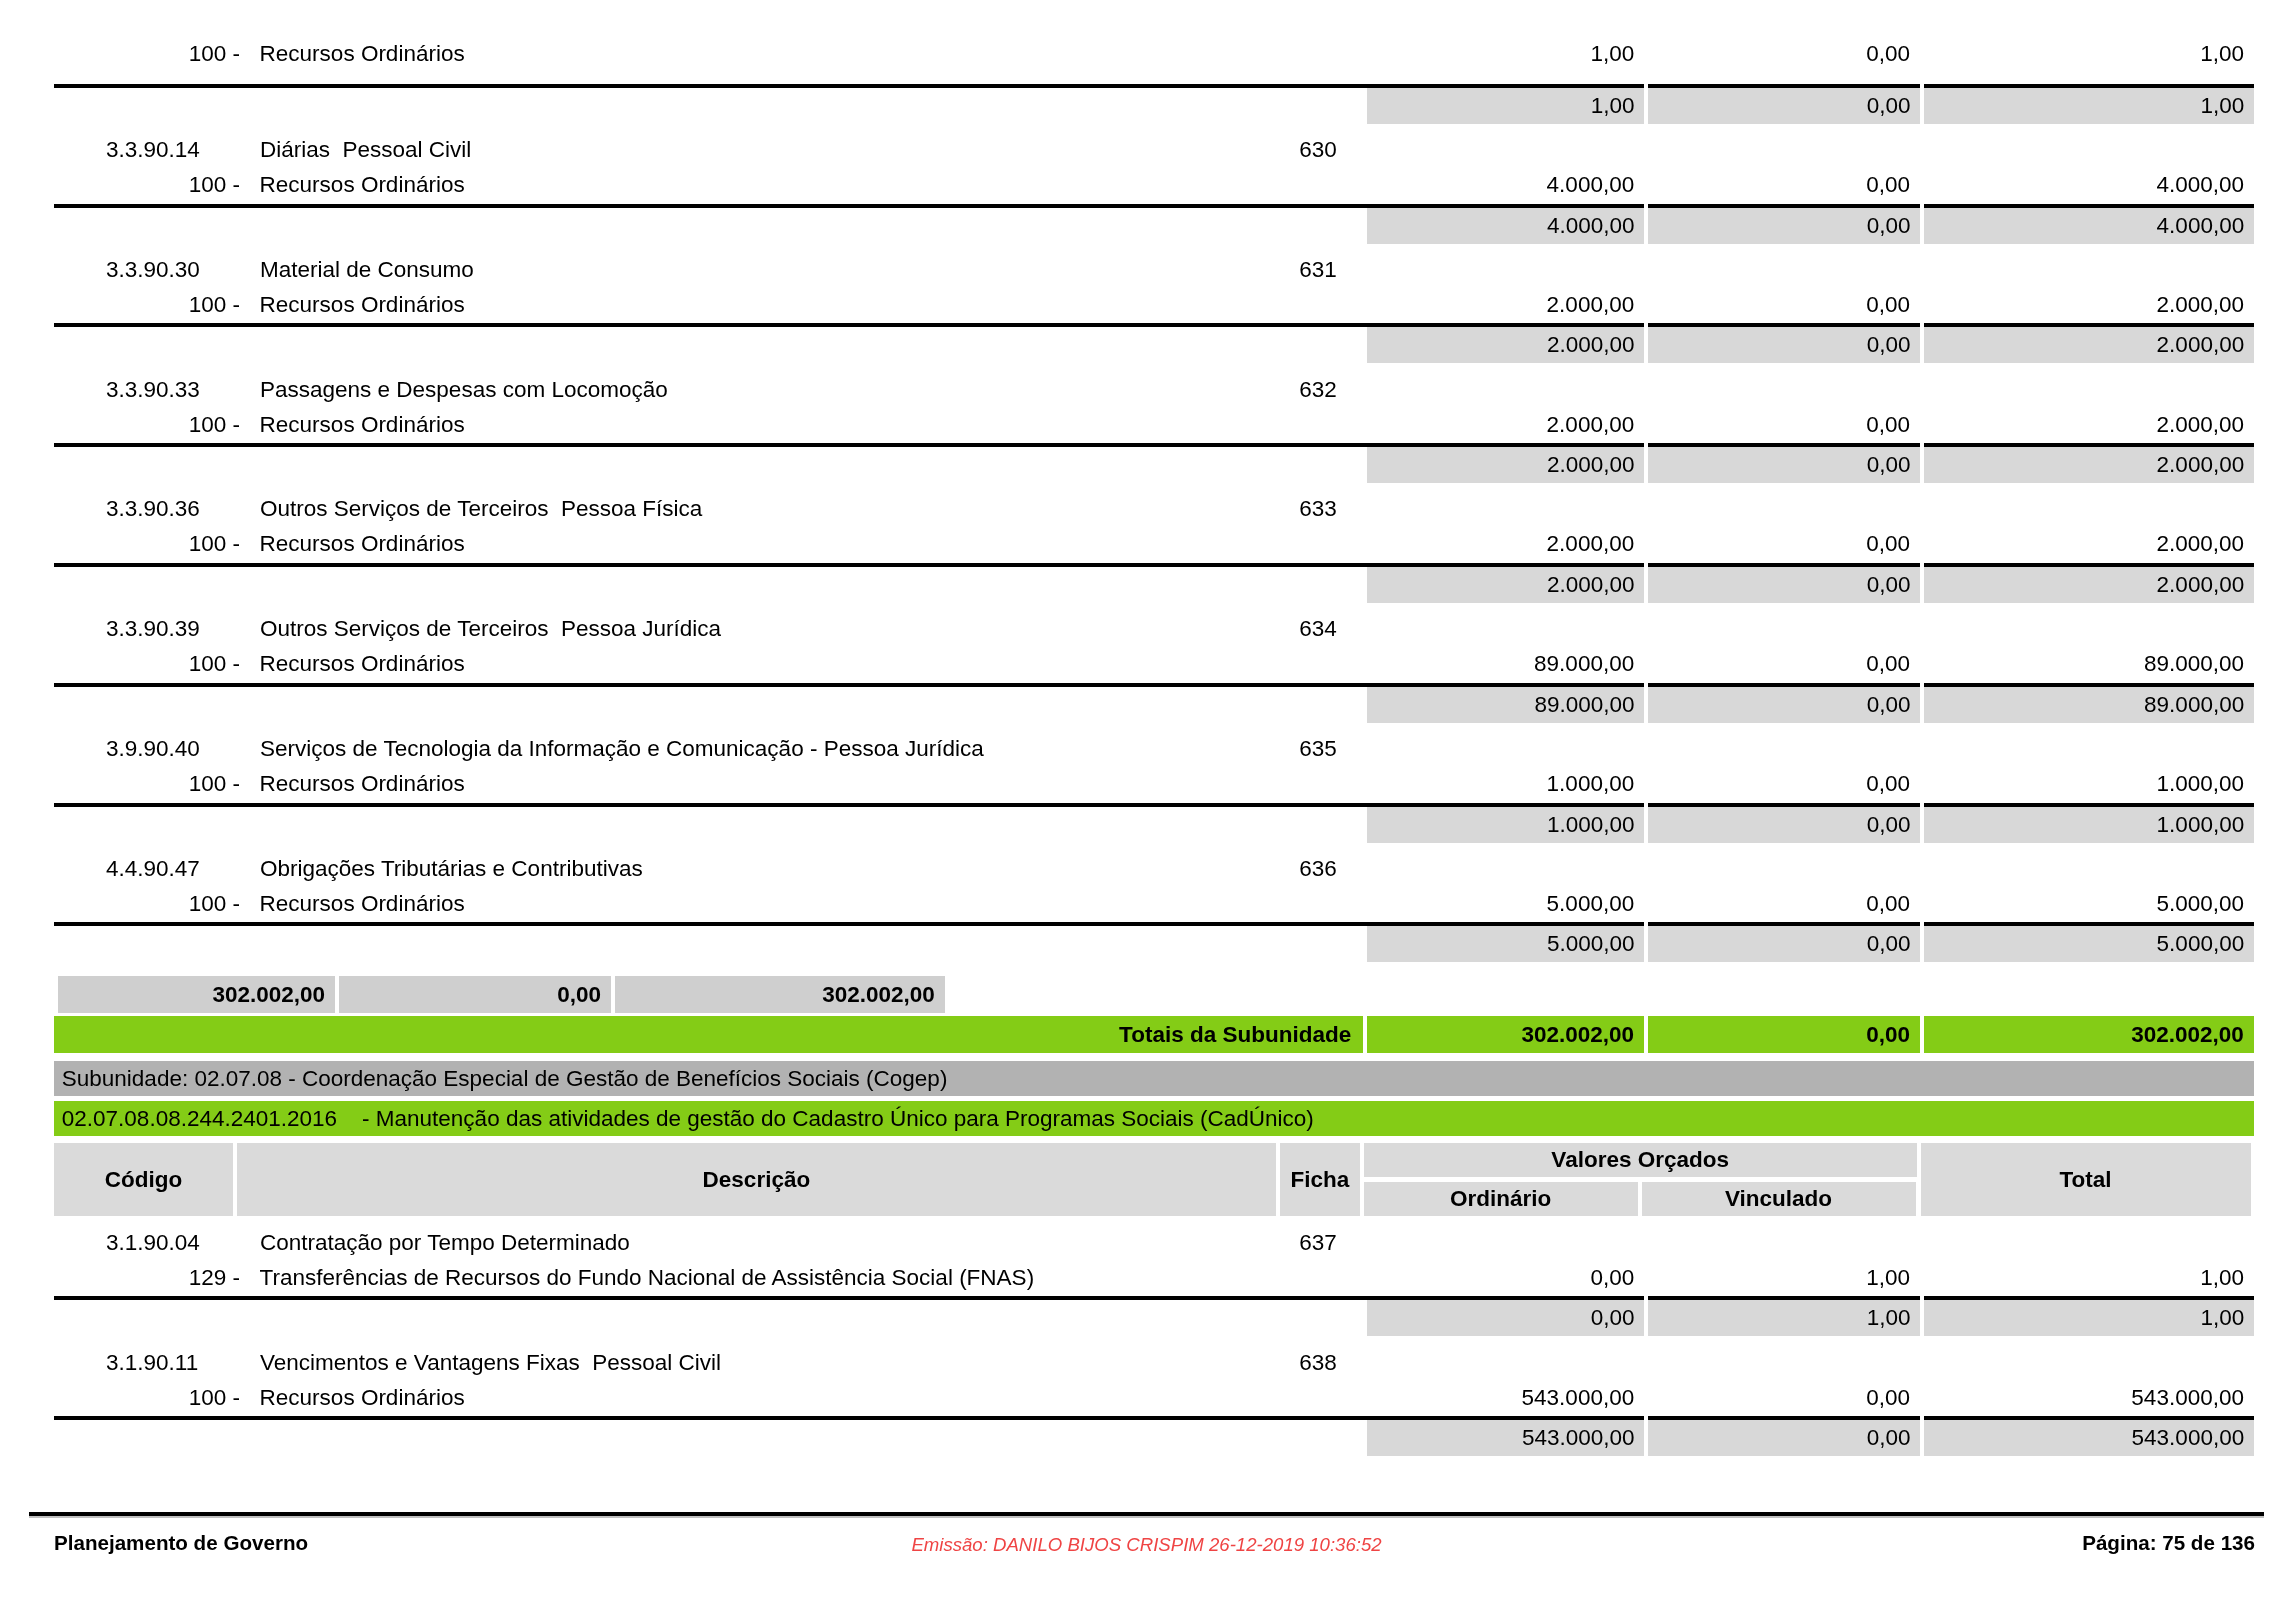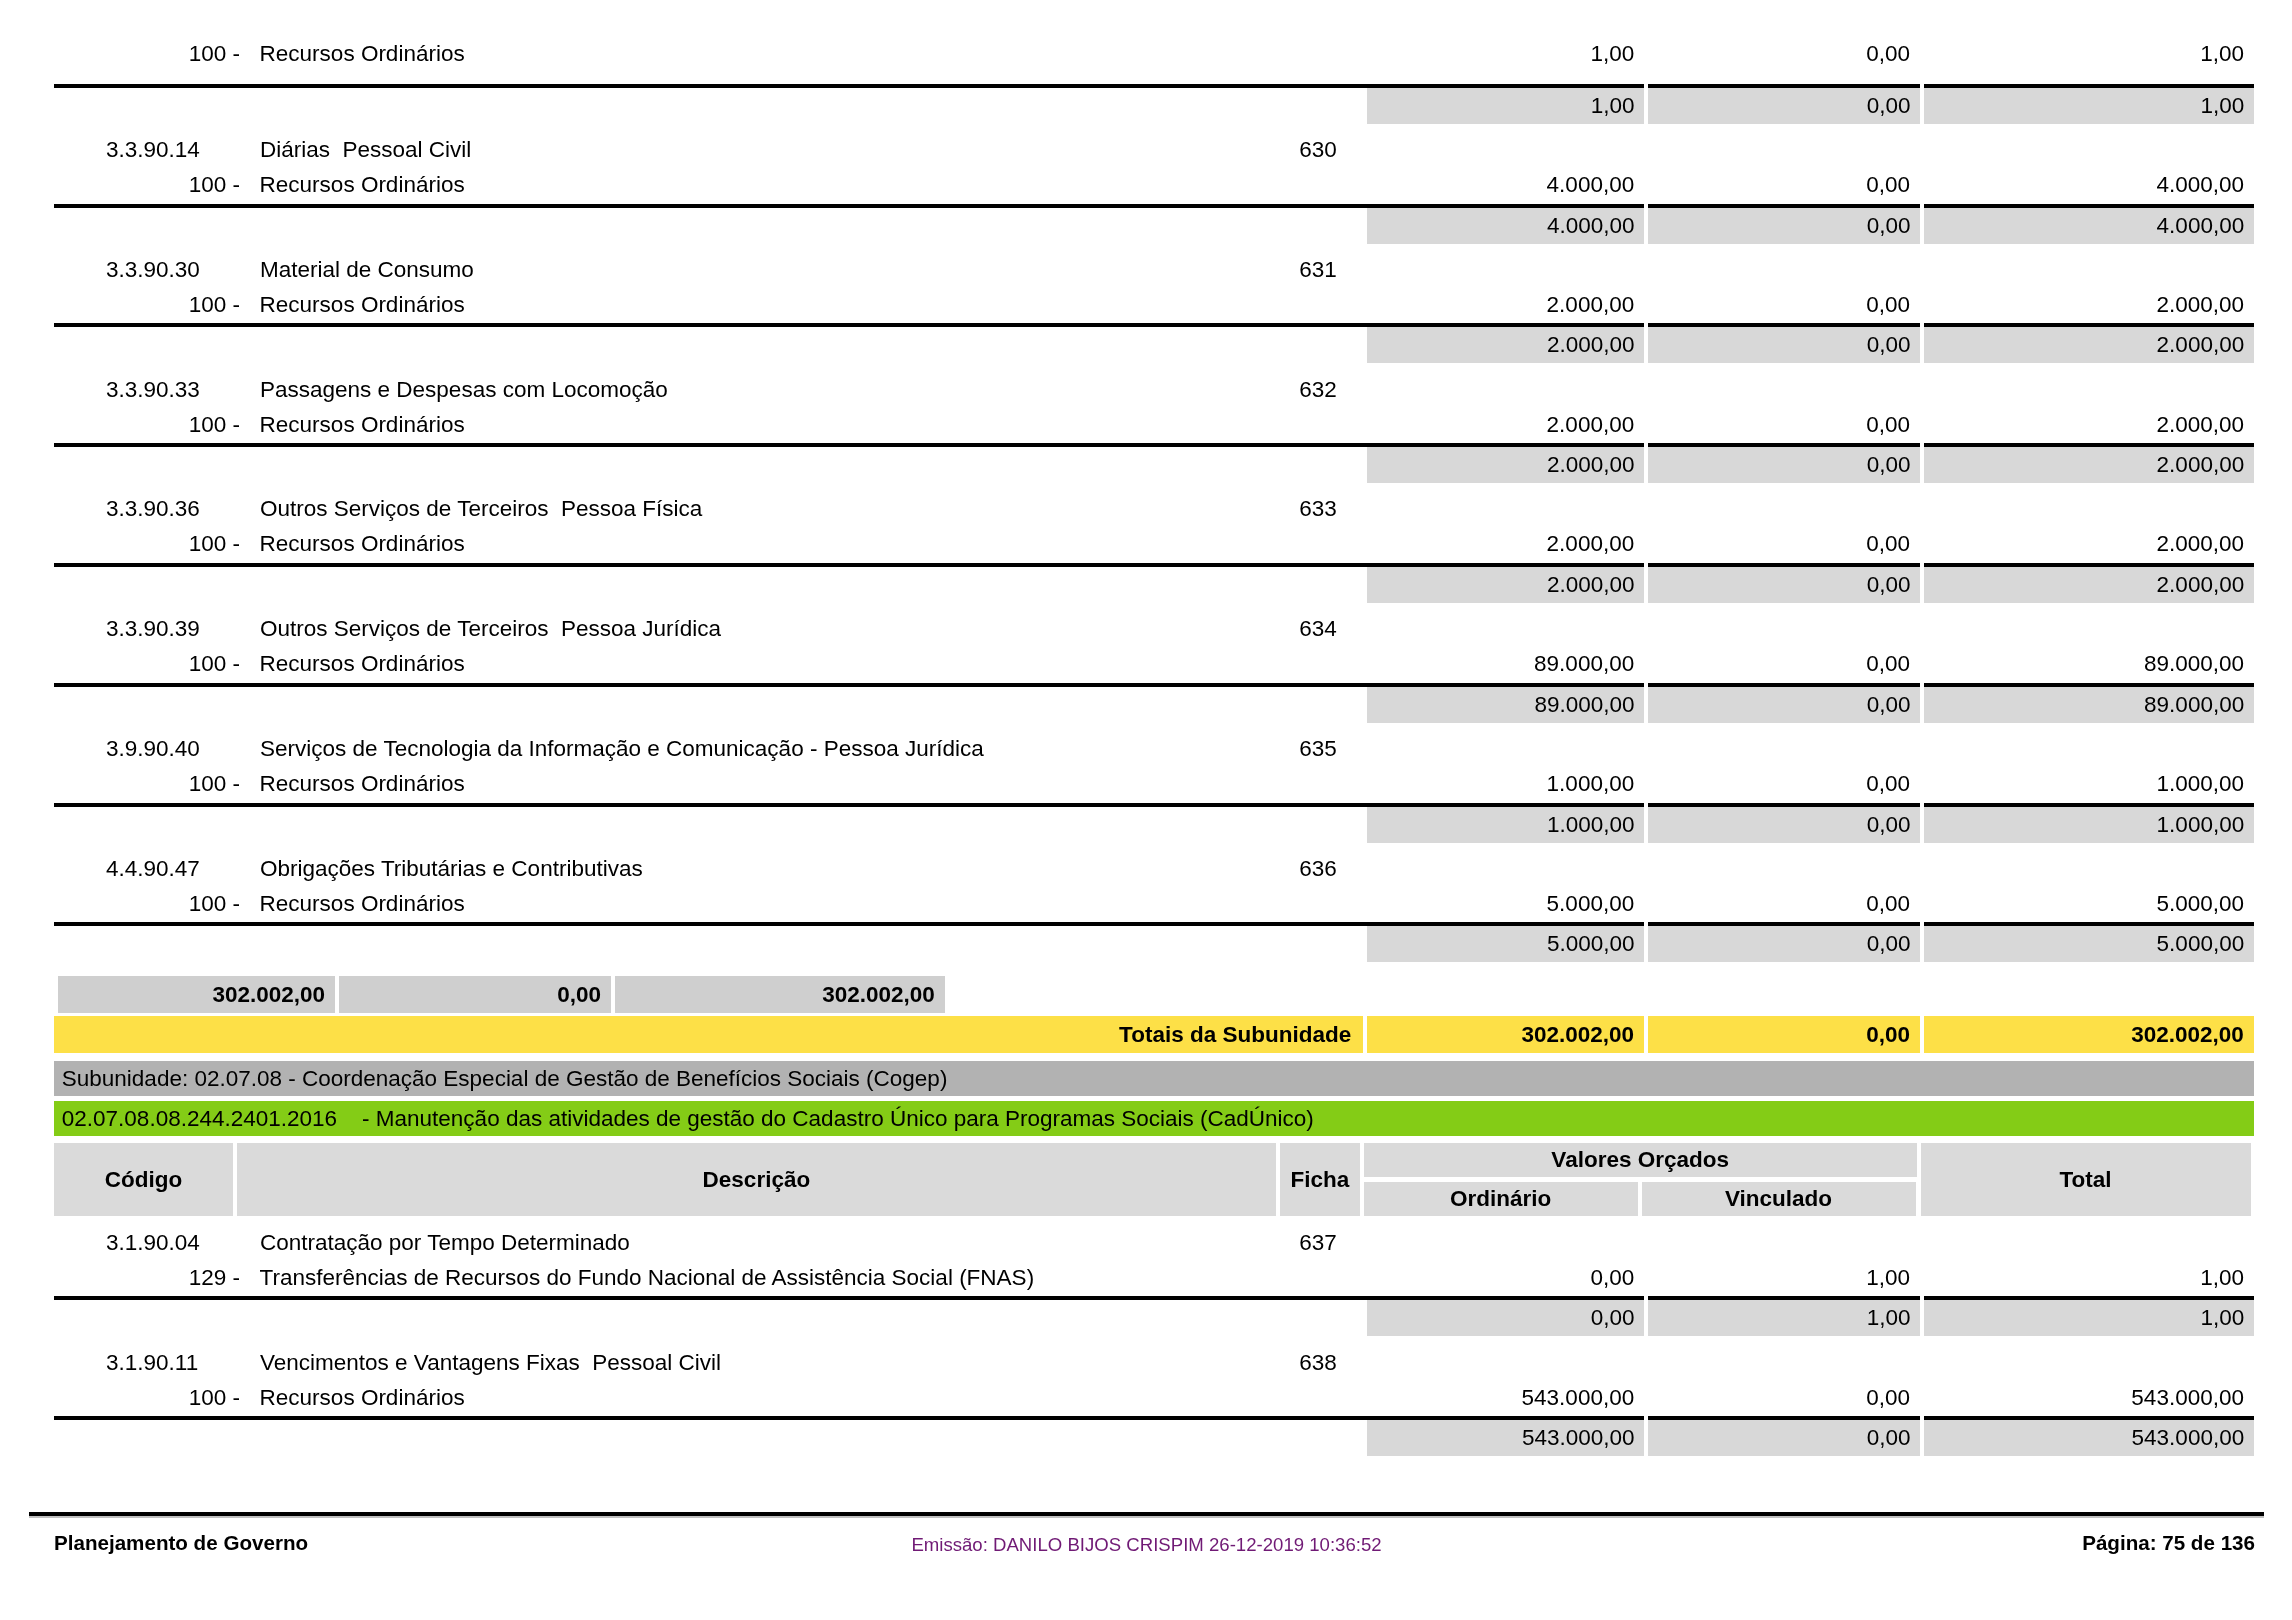--- a/index.html
+++ b/index.html
@@ -32,21 +32,21 @@
   .row-sub { height:40px; align-items:stretch; }
   .sub-left { width:1591px; display:flex; justify-content:flex-end; border-top:4.9px solid #000; box-sizing:border-box; }
   .sub-cell { border-top:4.9px solid #000; box-sizing:border-box; background:#d8d8d8; line-height:35px; }
   .sub-ord  { width:277px; background:#d8d8d8; line-height:35px; }
 
   
   .row-tot { height:37px; margin-bottom:2.9px; font-weight:bold; }
   .tot-label { width:1309px; text-align:right; padding-right:11.8px; box-sizing:border-box; line-height:37px; }
   .tot-cell { line-height:37px; }
   .tone-a { background:#cfcfcf; }
-  .tone-b { background:#fde047; }
+  .tone-b { background:#84cc16; }
 
   
   .band { height:35px; line-height:35px; font-weight:normal; padding-left:7.8px; box-sizing:border-box; width:2200px; }
   .band-sub  { background:#b2b2b2; margin-top:7.8px; }
   .band-prog { background:#84cc16; margin-top:4.9px; white-space:pre; }
 
   
   .hdr { display:flex; margin-top:7.8px; height:73px; }
   .h-cell { background:#dadada; font-weight:bold; display:flex; align-items:center; justify-content:center; box-sizing:border-box; }
   .h-codigo { width:179px; }
@@ -59,21 +59,21 @@
   .h-ord  { width:274px; }
   .h-vinc { width:274px; }
   .h-total { width:330px; }
 
   .spacer14 { height:13.7px; }
   .first-row { margin-top:35px; }
 
   
   .f-line  { position:absolute; left:29px; top:1512px; width:2235px; height:3.9px; background:#000; border-bottom:2px solid #c0c0c0; }
   .f-left  { position:absolute; left:54px;  top:1531px; font-weight:bold; font-size:20.6px; }
-  .f-center{ position:absolute; left:0; right:0; top:1534px; text-align:center; color:#701a75; font-size:18.6px; }
+  .f-center{ position:absolute; left:0; right:0; top:1534px; text-align:center; color:#ef4444; font-size:18.6px;font-style:italic; }
   .f-right { position:absolute; right:38px; top:1531px; font-weight:bold; font-size:20.6px; }
 </style>
 </head>
 <body>
 
 <div class="page">
   <div class="content">
 
     <div class="r row-res first-row" style="margin-bottom:11.8px;">
       <div class="c-left">

